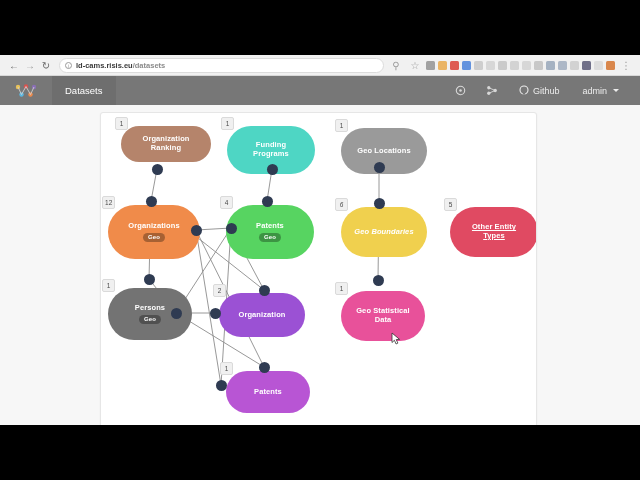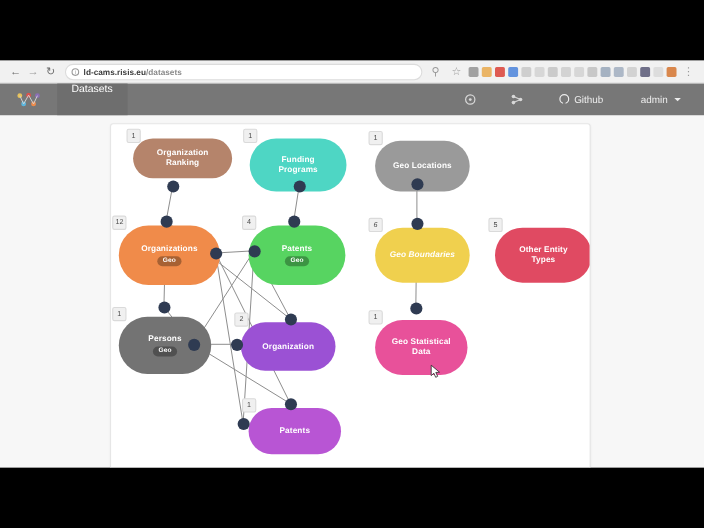--- a/index.html
+++ b/index.html
@@ -97,30 +97,30 @@
   }
   .brand {
     width: 52px;
     display: flex;
     align-items: center;
     justify-content: center;
   }
   .logo-svg { display: block; }
   .nav-tab {
     display: flex;
-    align-items: flex-start;
+    align-items: center;
     padding: 0 13px;
     color: #ffffff;
     font-size: 9.5px;
     background: #6e6e6e;
   }
   .header-spacer { flex: 1 1 auto; }
   .header-right {
     display: flex;
-    gap: 16px;
+    gap: 5px;
     padding-right: 12px;
   }
   .hicon {
     width: 26px;
     display: flex; align-items: center; justify-content: center;
     color: #d8d8d8;
   }
   .hlink {
     display: flex; align-items: center;
     gap: 4px;
@@ -354,21 +354,21 @@
             </div>
             <div class="node" style="left: 125px; top: 92px; width: 88px; height: 54px; background: rgb(87, 212, 97);">
               <div class="badge">4</div>
               <div class="label">Patents</div>
               <div class="geotag">Geo</div>
             </div>
             <div class="node" style="left: 240px; top: 94px; width: 86px; height: 50px; background: rgb(240, 208, 78); font-style: italic;">
               <div class="badge">6</div>
               <div class="label">Geo Boundaries</div>
             </div>
-            <div class="node" style="left: 349px; top: 94px; width: 88px; height: 50px; background: rgb(224, 74, 98);">
+            <div class="node" style="left: 349px; top: 94px; width: 88px; height: 50px; background: rgb(224, 74, 98); text-decoration: underline;">
               <div class="badge">5</div>
               <div class="label">Other Entity
 Types</div>
             </div>
             <div class="node" style="left: 7px; top: 175px; width: 84px; height: 52px; background: #737373;">
               <div class="badge">1</div>
               <div class="label">Persons</div>
               <div class="geotag">Geo</div>
             </div>
             <div class="node" style="left: 118px; top: 180px; width: 86px; height: 44px; background: rgb(155, 81, 212);">

